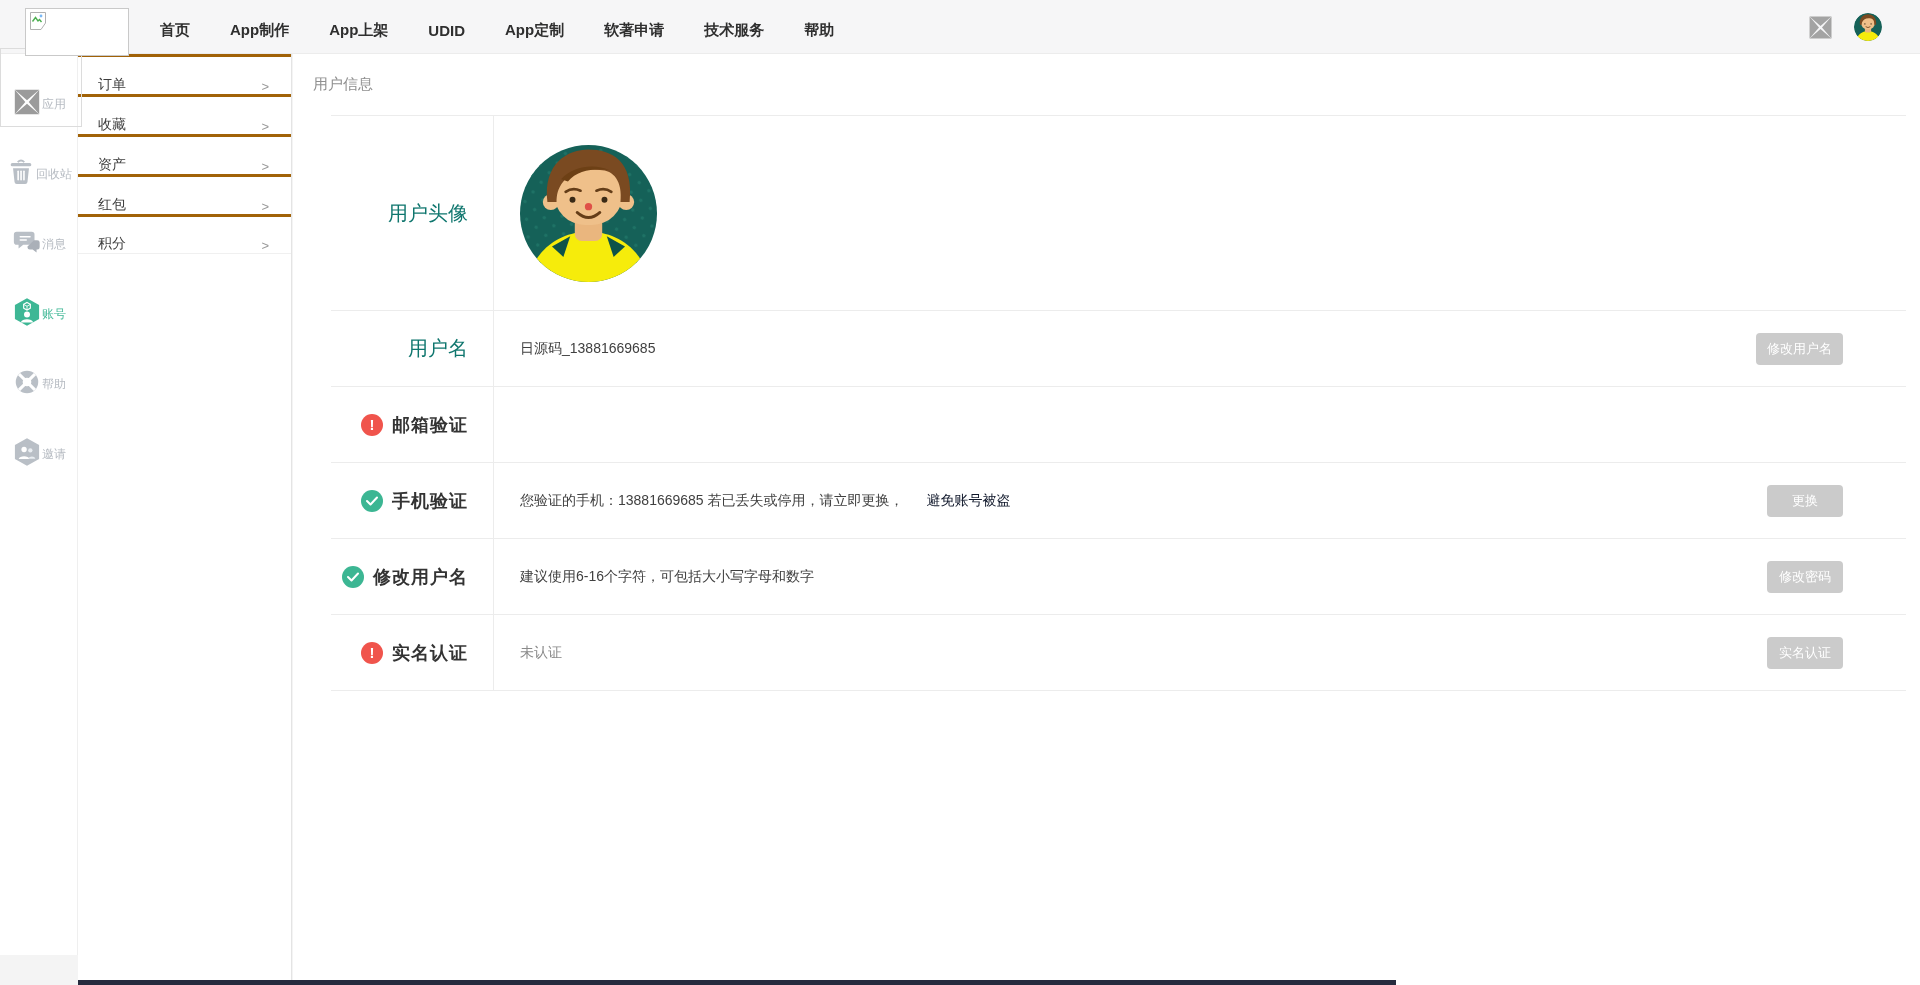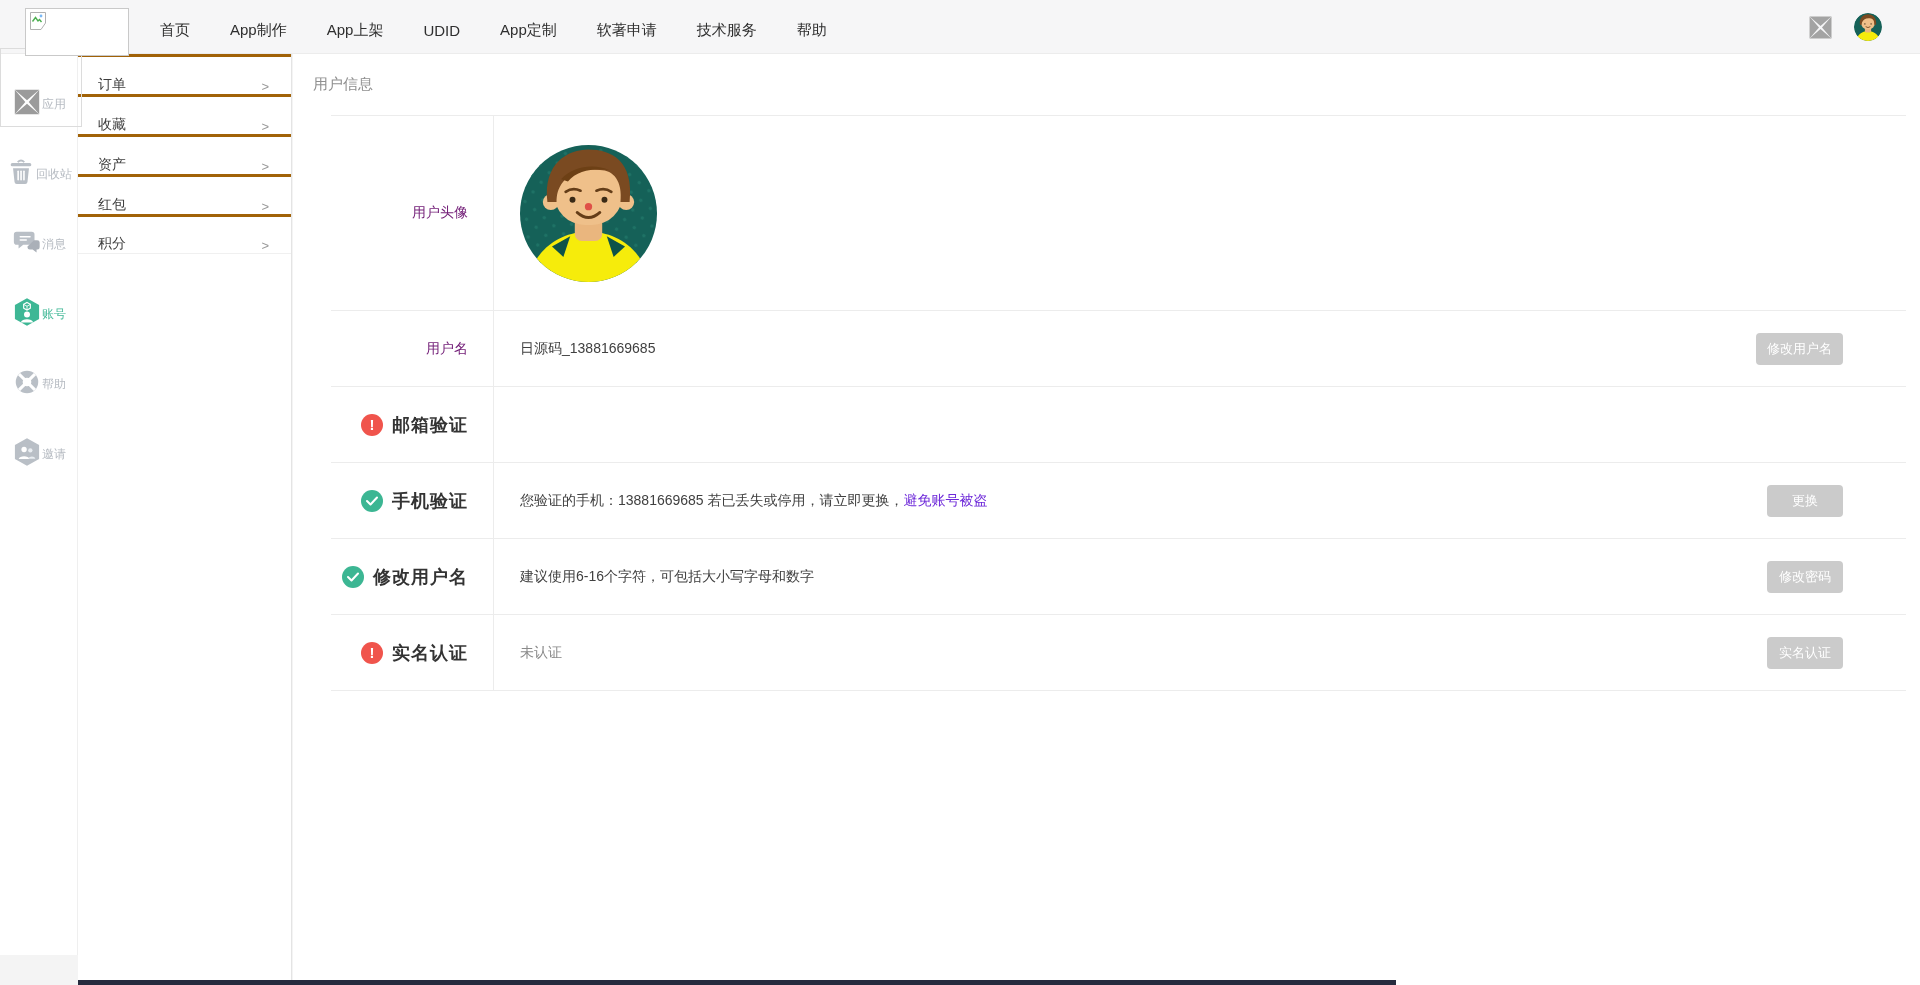--- a/index.html
+++ b/index.html
@@ -4,21 +4,21 @@
 <style>
   * { margin:0; padding:0; box-sizing:border-box; }
   html,body { width:1920px; height:985px; }
   body {
     position:relative; overflow:hidden; background:#f4f4f4;
     font-family:"Liberation Sans","DejaVu Sans",sans-serif;
   }
   
   .topnav { position:absolute; top:0; left:0; width:1920px; height:54px;
     background:#f6f6f7; border-bottom:1px solid #ececec; z-index:3; }
-  .nav-items { position:absolute; left:140px; top:0; height:60px; display:flex; align-items:center; }
+  .nav-items { position:absolute; left:140px; top:0; height:60px; display:flex; align-items:center;font-weight:bold; }
   .nav-item { padding:0 20px; font-size:15px; color:#2f2f2f; cursor:pointer; white-space:nowrap; }
   .topnav-right { position:absolute; right:38px; top:0; height:54px; display:flex; align-items:center; gap:20px; }
   .apps-toggle { width:27px; height:27px; cursor:pointer; }
   .mini-avatar { width:28px; height:28px; border-radius:50%; overflow:hidden; cursor:pointer; }
   .logo-box { position:absolute; left:25px; top:8px; width:104px; height:48px;
     background:#fff; border:1px solid #c9c9c9; z-index:6; cursor:pointer; }
   .logo-box svg { margin:3px 0 0 4px; }
   
   .rail { position:absolute; left:0; top:54px; width:78px; height:901px; background:#fff;
     border-right:1px solid #efefef; padding-top:13px; z-index:2; }
@@ -39,31 +39,31 @@
   .menu-chevron { color:#999; font-size:13px; }
   
   .content { position:absolute; left:293px; top:54px; width:1627px; height:931px; background:#fff; }
   .content-title { height:61px; padding:21px 0 0 20px; font-size:15px; color:#8f8f8f; }
   .rows { margin:0 14px 0 38px; border-top:1px solid #ececec; }
   .row { display:flex; align-items:center; border-bottom:1px solid #ececec; }
   .row.avatar-row { height:195px; }
   .row.plain { height:76px; }
   .rlabel { width:163px; flex:none; align-self:stretch; border-right:1px solid #ececec;
     display:flex; align-items:center; justify-content:flex-end; padding-right:25px; }
-  .gray-label { font-size:14px; color:#701a75; }
+  .gray-label { font-size:20px; color:#0f766e; }
   .row-title { font-size:18px; font-weight:bold; color:#333; letter-spacing:1px; white-space:nowrap; }
   .status-dot { width:22px; height:22px; border-radius:50%; margin-right:9px; flex:none;
     display:flex; align-items:center; justify-content:center; }
   .status-dot.ok { background:#3cb693; }
   .status-dot.err { background:#f0544c; }
   .status-dot .bang { color:#fff; font-size:15px; font-weight:bold; line-height:1; }
-  .rvalue { flex:1; display:flex; align-items:center; padding-left:26px; }
+  .rvalue { flex:1; display:flex; align-items:center; padding-left:26px;gap:23px; }
   .value-text { font-size:14px; color:#404040; }
   .value-muted { font-size:14px; color:#8a8a8a; }
-  .warn { color:#6d28d9; }
+  .warn { color:#0f172a; }
   .action-btn { margin-left:auto; margin-right:63px; background:#cbcbcb; color:#fff;
     font-size:13px; border:none; border-radius:4px; padding:7px 11px; min-width:76px;
     cursor:pointer; font-family:inherit; text-align:center; white-space:nowrap; }
   .avatar-big { width:137px; height:137px; flex:none; }
   .footer-bar { position:absolute; left:78px; bottom:0; width:1318px; height:5px;
     background:#262b3e; z-index:4; }
 </style>
 </head>
 <body>
 

